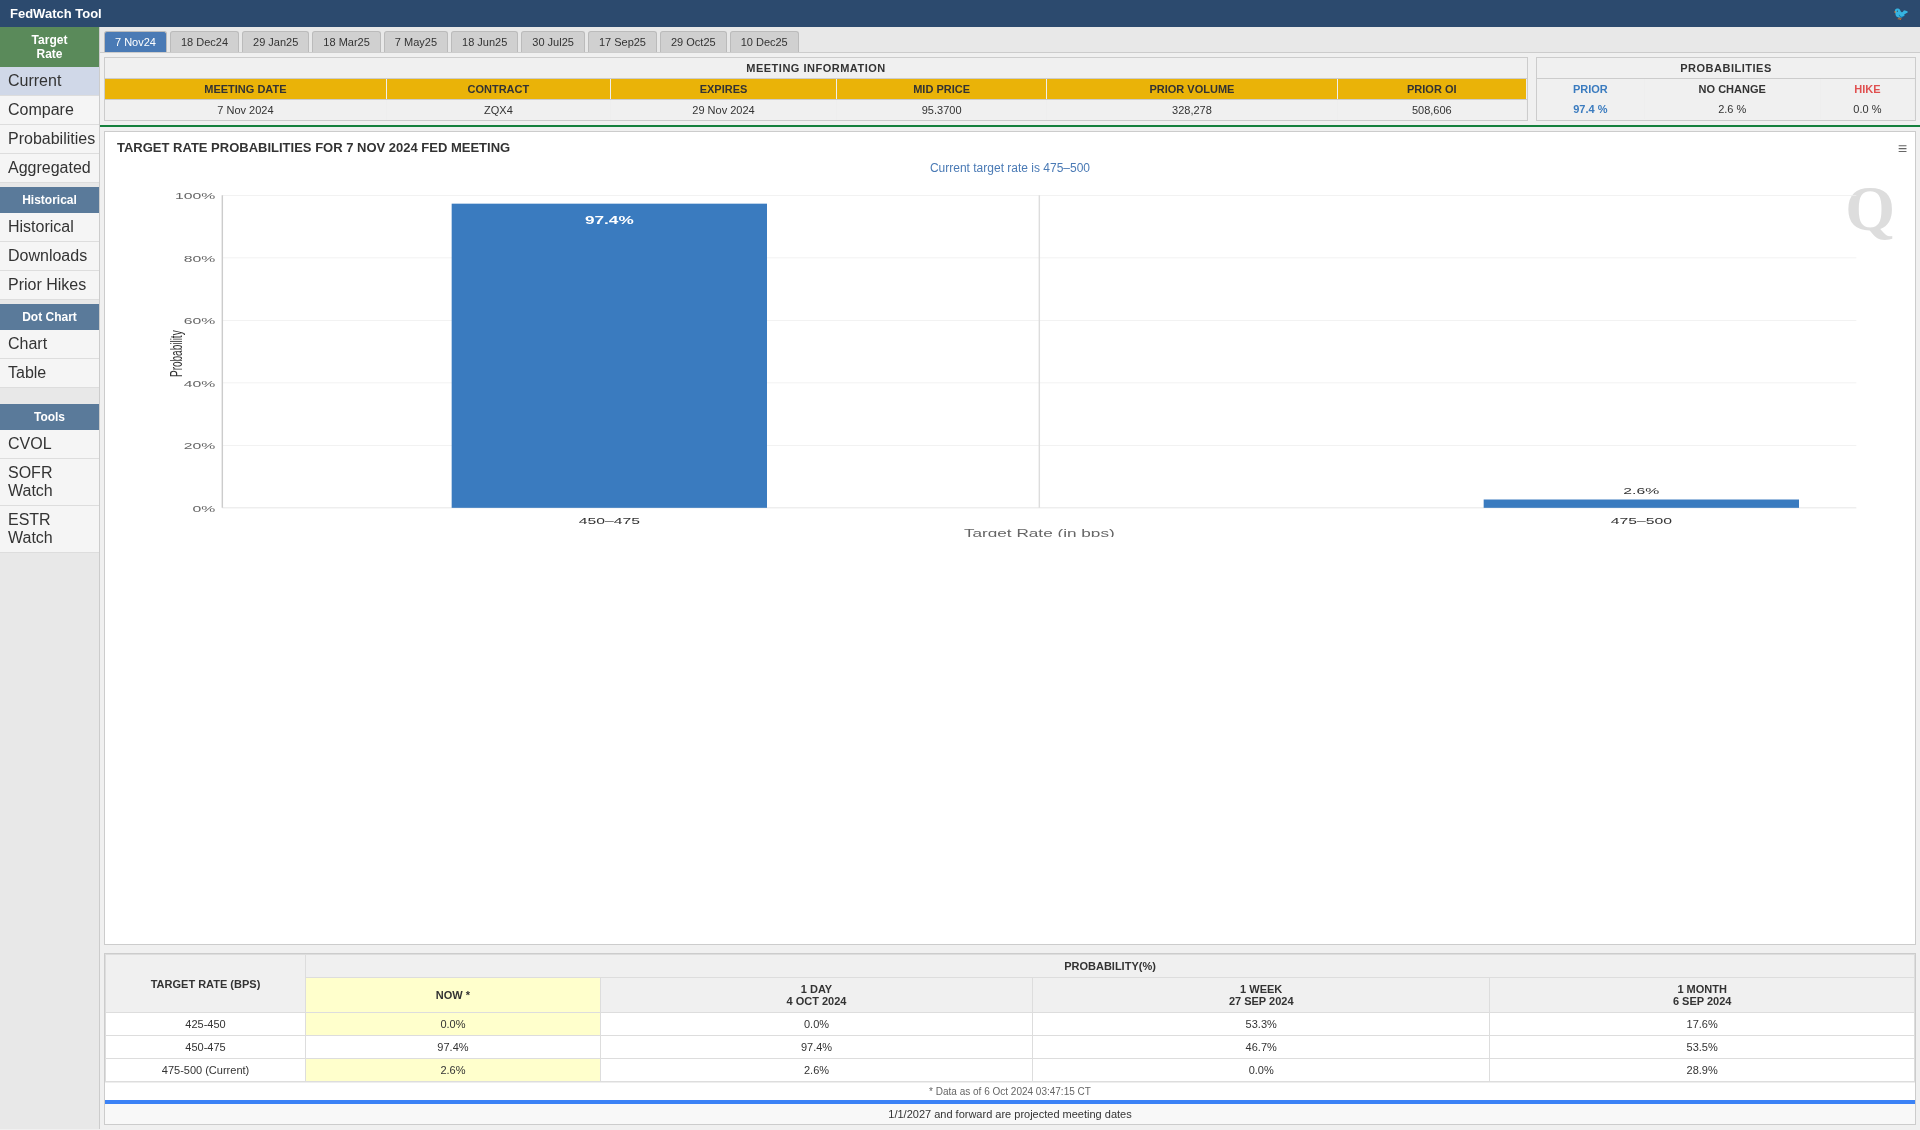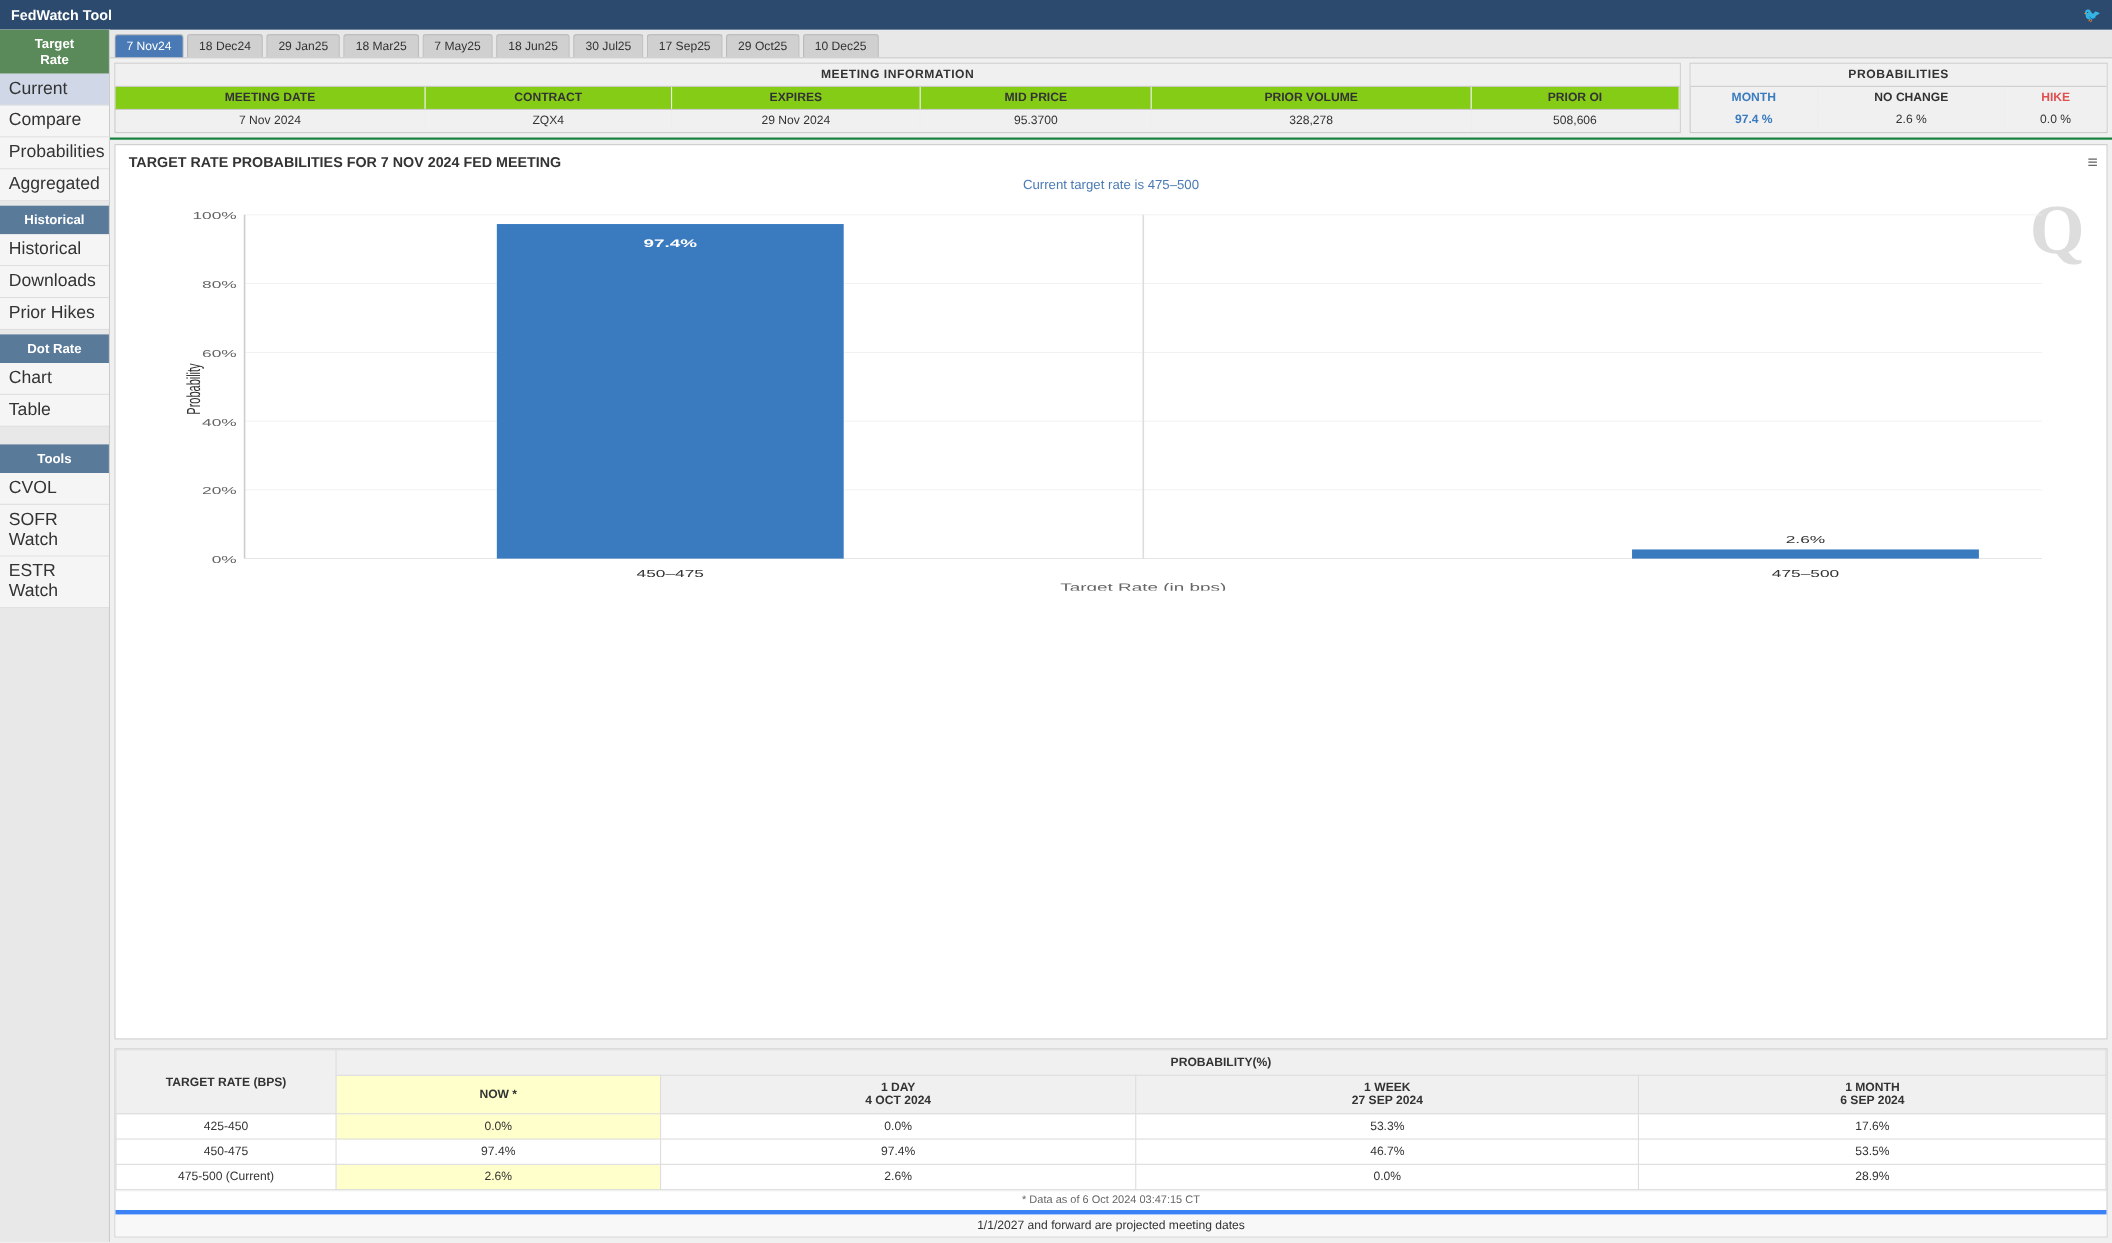--- a/index.html
+++ b/index.html
@@ -129,21 +129,21 @@
       letter-spacing: 0.5px;
     }
 
     .info-table {
       width: 100%;
       border-collapse: collapse;
       font-size: 11px;
     }
 
     .info-table th {
-      background: #84cc16;
+      background: #eab308;
       padding: 4px 8px;
       text-align: center;
       font-weight: bold;
       border-bottom: 1px solid #ccc;
       border-right: 1px solid #eee;
     }
 
     .info-table td {
       padding: 4px 8px;
       text-align: center;
@@ -291,21 +291,21 @@
     <div class="sidebar-item">Aggregated</div>
 
     <div class="sidebar-section-header historical-header">
       <span>Historical</span>
     </div>
     <div class="sidebar-item">Historical</div>
     <div class="sidebar-item">Downloads</div>
     <div class="sidebar-item">Prior Hikes</div>
 
     <div class="sidebar-section-header dotplot-header">
-      <span>Dot Rate</span>
+      <span>Dot Chart</span>
     </div>
     <div class="sidebar-item">Chart</div>
     <div class="sidebar-item">Table</div>
 
     <div class="sidebar-section-header tools-header">
       <span>Tools</span>
     </div>
     <div class="sidebar-item">CVOL</div>
     <div class="sidebar-item">SOFR Watch</div>
     <div class="sidebar-item">ESTR Watch</div>
@@ -352,21 +352,21 @@
             </tr>
           </tbody>
         </table>
       </div>
 
       <div id="probabilities-panel">
         <div class="info-table-header">PROBABILITIES</div>
         <table class="prob-table">
           <thead>
             <tr>
-              <th style="color:#3a7bbf;">MONTH</th>
+              <th style="color:#3a7bbf;">PRIOR</th>
               <th>NO CHANGE</th>
               <th style="color:#e05050;">HIKE</th>
             </tr>
           </thead>
           <tbody>
             <tr>
               <td style="color:#3a7bbf; font-weight:bold;">97.4 %</td>
               <td>2.6 %</td>
               <td>0.0 %</td>
             </tr>

